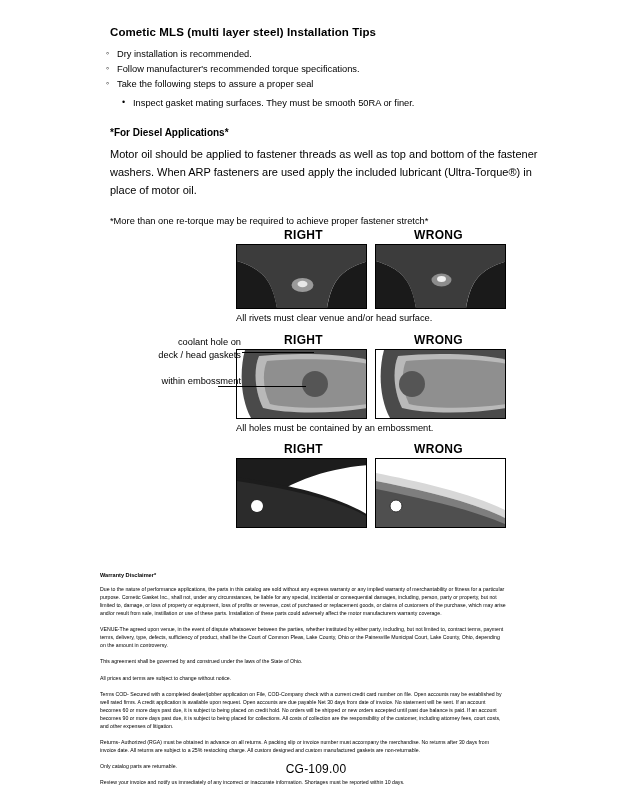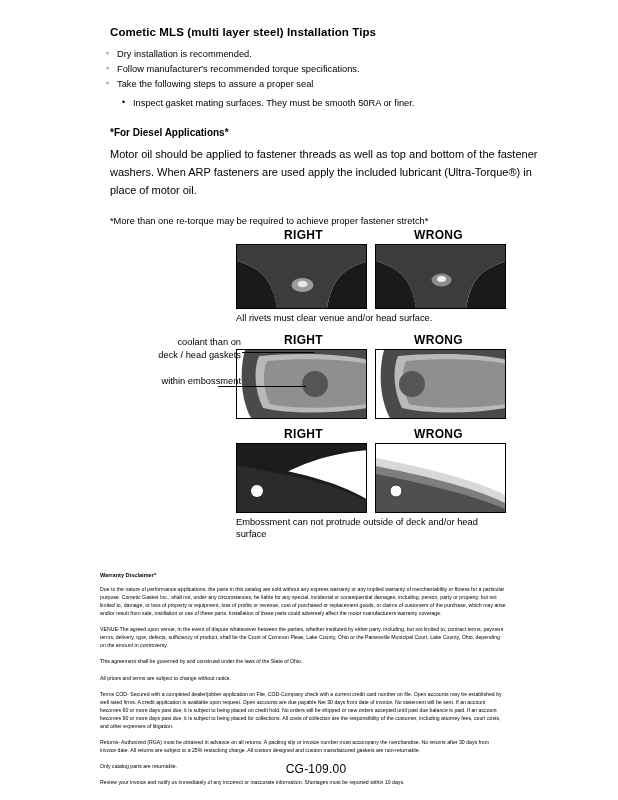--- a/index.html
+++ b/index.html
@@ -246,20 +246,21 @@
         <div class="fig-box tall">
           <svg width="131" height="68" viewBox="0 0 131 68">
             <rect x="0" y="0" width="131" height="68" fill="#ffffff"></rect>
             <path d="M8,0 L131,0 L131,68 L14,68 C4,50 2,22 8,0 Z" fill="#4a4a4a"></path>
             <path d="M22,6 C58,2 110,4 131,10 L131,58 C96,64 50,64 26,58 C18,42 16,20 22,6 Z" fill="#b9b9b9"></path>
             <path d="M30,11 C62,8 108,9 131,14 L131,54 C98,59 54,59 33,54 C26,40 25,22 30,11 Z" fill="#8f8f8f"></path>
             <circle cx="36" cy="34" r="13" fill="#555555"></circle>
           </svg>
         </div>
       </div>
+      <div class="fig-caption">All holes must be contained by an embossment.</div>
     </div>
 
     <div class="fig-group" style="margin-top:8px;">
       <div class="fig-labels">
         <div>RIGHT</div>
         <div>WRONG</div>
       </div>
       <div class="fig-row">
         <div class="fig-box tall">
           <svg width="131" height="68" viewBox="0 0 131 68">
@@ -273,29 +274,26 @@
         <div class="fig-box tall">
           <svg width="131" height="68" viewBox="0 0 131 68">
             <rect x="0" y="0" width="131" height="68" fill="#ffffff"></rect>
             <path d="M0,14 C40,22 96,34 131,52 L131,60 C96,42 40,30 0,22 Z" fill="#d8d8d8"></path>
             <path d="M0,22 C40,30 96,42 131,60 L131,68 L0,68 Z" fill="#7e7e7e"></path>
             <path d="M0,30 C40,38 96,50 131,66 L131,68 L0,68 Z" fill="#4f4f4f"></path>
             <circle cx="20" cy="47" r="6" fill="#ffffff" stroke="#333333" stroke-width="1"></circle>
           </svg>
         </div>
       </div>
-      <div class="fig-caption">
-        <span>Embossment can not protrude outside of deck and/or head surface</span>
-      </div>
     </div>
 
   </div>
 
   <div class="callouts">
-    <div class="callout-line">coolant than on</div>
+    <div class="callout-line">coolant hole on</div>
     <div class="callout-line">deck / head gaskets</div>
     <div class="callout-line" style="margin-top:14px;">within embossment</div>
   </div>
   <div class="leader" style="left:242px; top:352px; width:72px;"></div>
   <div class="leader" style="left:218px; top:386px; width:88px;"></div>
 
   <div class="warranty">
     <h3>Warranty Disclaimer*</h3>
     <p>Due to the nature of performance applications, the parts in this catalog are sold without any express warranty or any implied warranty of merchantability or fitness for a particular purpose.  Cometic Gasket Inc., shall not, under any circumstances, be liable for any special, incidental or consequential damages, including, person, party or property, but not limited to, damage, or loss of property or equipment, loss of profits or revenue, cost of purchased or replacement goods, or claims of customers of the purchase, which may arise and/or result from sale, instillation or use of these parts.  Installation of these parts could adversely affect the motor manufacturers warranty coverage.</p>
     <p>VENUE-The agreed upon venue, in the event of dispute whatsoever between the parties, whether instituted by either party, including, but not limited to, contract terms, payment terms, delivery, type, defects, sufficiency of product, shall be the Court of Common Pleas, Lake County, Ohio or the Painesville Municipal Court, Lake County, Ohio, depending on the amount in controversy.</p>

